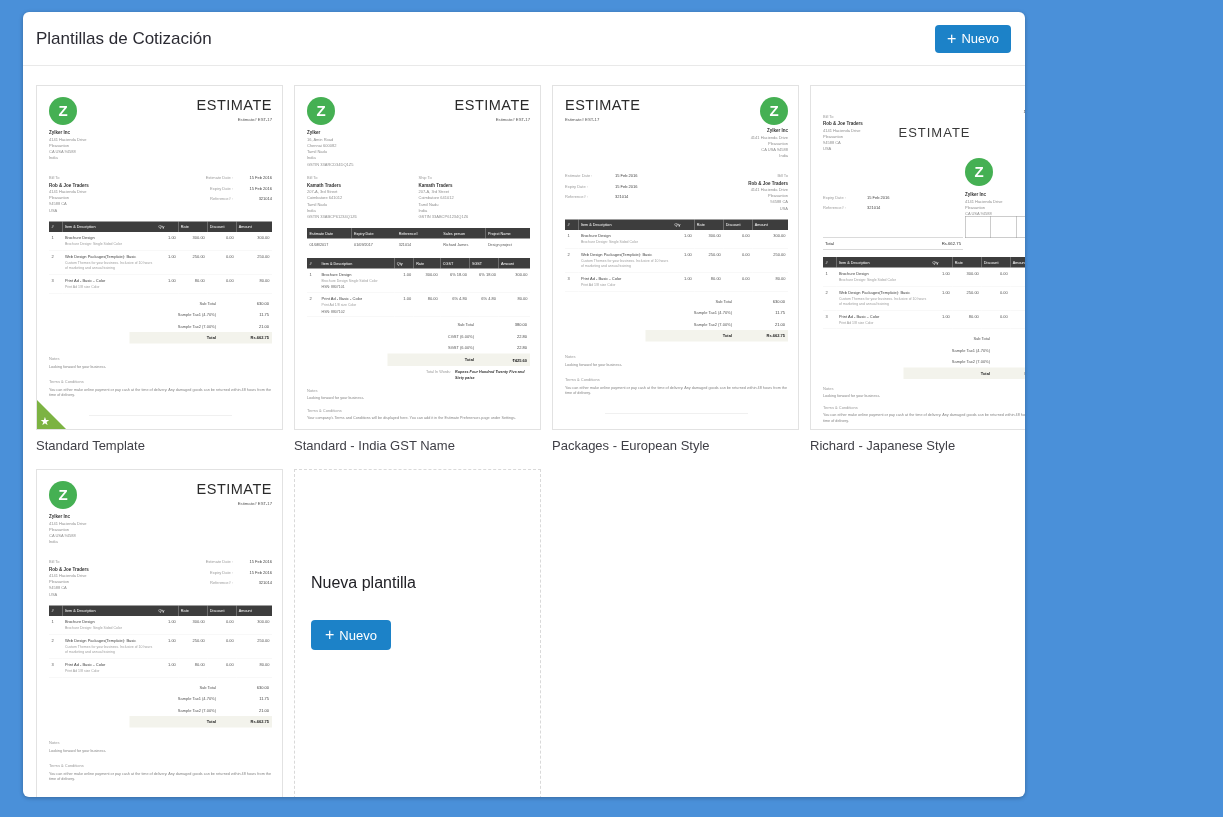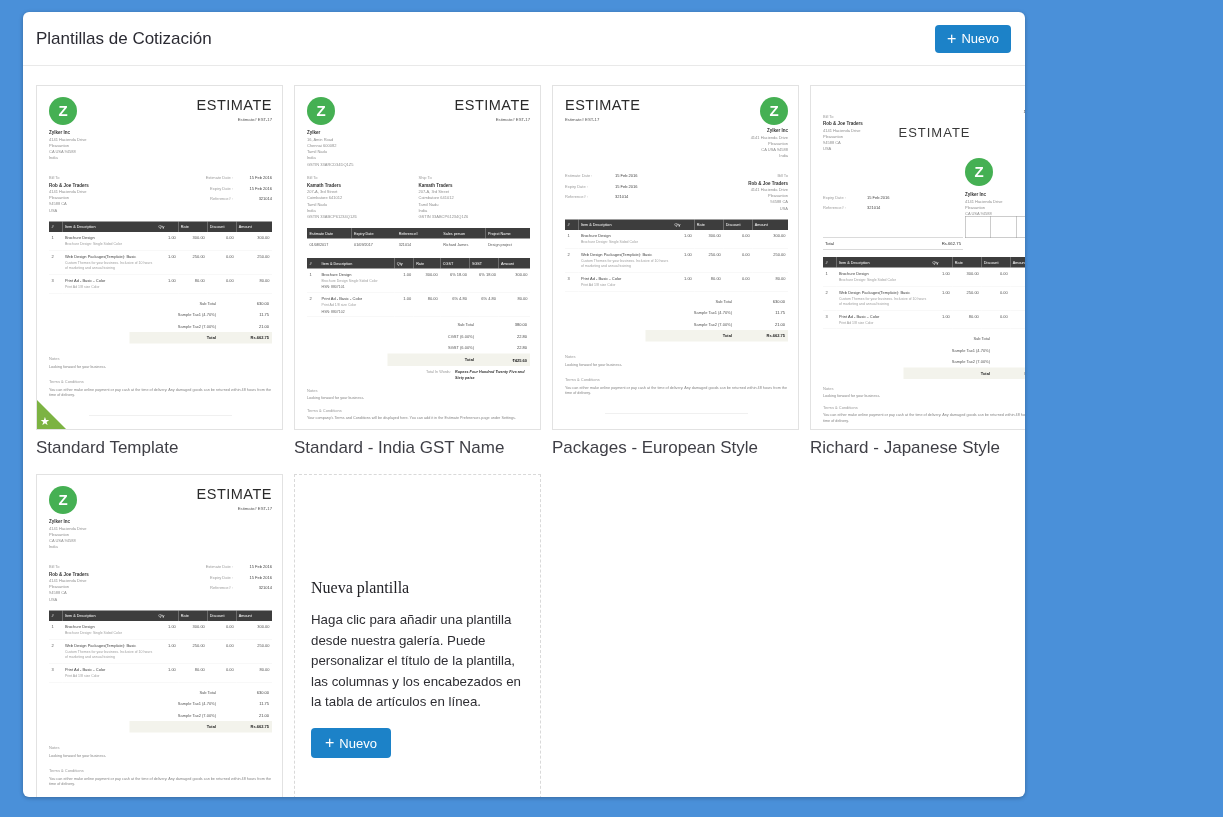--- a/index.html
+++ b/index.html
@@ -18,21 +18,21 @@
               padding:6px 12px; font-size:13px; font-family:"Liberation Sans",sans-serif;
               display:inline-flex; align-items:center; gap:5px; cursor:pointer; }
   .btn-blue .plus { font-size:16px; line-height:1; font-weight:400; }
 
   .cards { padding:19px 13px 0 13px; }
   .cards-row { display:flex; gap:11px; }
   .cards-row.row2 { margin-top:16px; }
   .card-col { width:247px; flex:0 0 247px; }
   .tcard { position:relative; width:247px; height:345px; background:#fff;
            border:1px solid #e2e2e2; overflow:hidden; cursor:pointer; }
-  .tlabel { margin-top:8px; font-size:17px; color:#3f3f46; }
+  .tlabel { margin-top:8px; font-size:13px; color:#3f3f46; }
 
   
   .badge { position:absolute; left:0; bottom:0; width:29px; height:29px; z-index:5; }
   .badge svg { display:block; }
   .badge .star { position:absolute; left:3px; bottom:1px; color:#fff; font-size:11px; }
 
   
   .preview-clip { position:absolute; inset:0; overflow:hidden; }
   .preview { position:absolute; top:0; left:0; width:494px; height:690px;
              transform:scale(0.5); transform-origin:0 0; padding:22px 24px;
@@ -118,21 +118,21 @@
   .stamp + .stamp { border-left:none; }
   .jp-band { position:absolute; top:280px; left:0; width:280px; display:flex;
              justify-content:space-between; padding:7px 4px; border-top:1px solid #b5b5b5;
              border-bottom:1px solid #b5b5b5; font-size:8.5px; color:#333; }
   .jp table.items { margin-top:6px; }
   .jp .notes { margin-top:14px; }
   .jp .terms { margin-top:12px; }
 
   
   .new-card { border:1px dashed #d9d9d9; padding:104px 16px 0 16px; }
-  .nc-title { font-size:16px; color:#212126; margin-bottom:13px;font-family:Liberation Serif, serif; }
+  .nc-title { font-size:16px; color:#212126; margin-bottom:13px; }
   .nc-body { font-size:13.3px; color:#2e2e33; line-height:1.55; }
   .new-card .btn-blue { margin-top:15px; padding:7px 14px; }
 </style>
 </head>
 <body>
 
 <div class="panel">
   <div class="panel-header">
     <div class="page-title">Plantillas de Cotización</div>
     <button class="btn-blue">
@@ -793,21 +793,20 @@
 
 </div>
   </div>
 </div>
         </div>
       </div>
 
       <div class="card-col">
         <div class="tcard new-card">
           <div class="nc-title">Nueva plantilla</div>
-          <div class="nc-body">Haga clic para añadir una plantilla desde nuestra galería. Puede personalizar el título de la plantilla, las columnas y los encabezados en la tabla de artículos en línea.</div>
           <button class="btn-blue">
             <span class="plus">+</span>
             <span>Nuevo</span>
           </button>
         </div>
       </div>
     </div>
   </div>
 </div>
 

